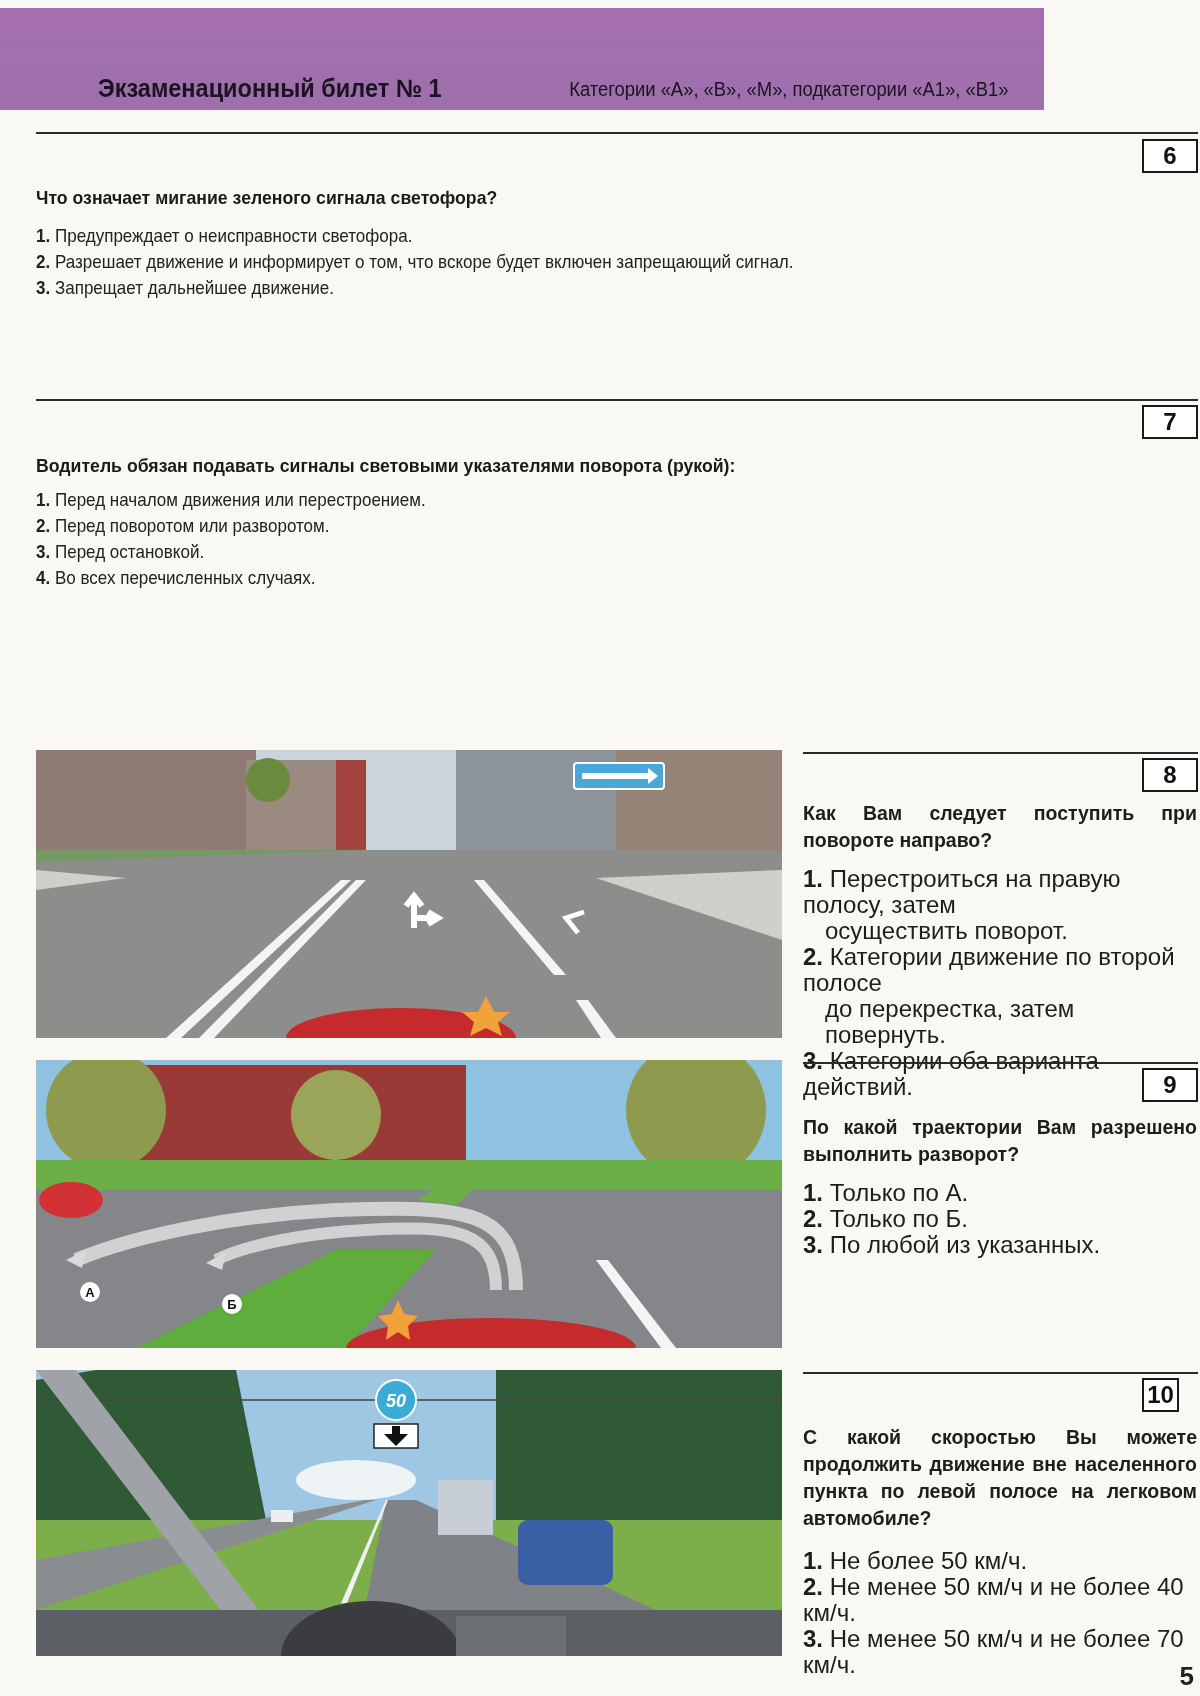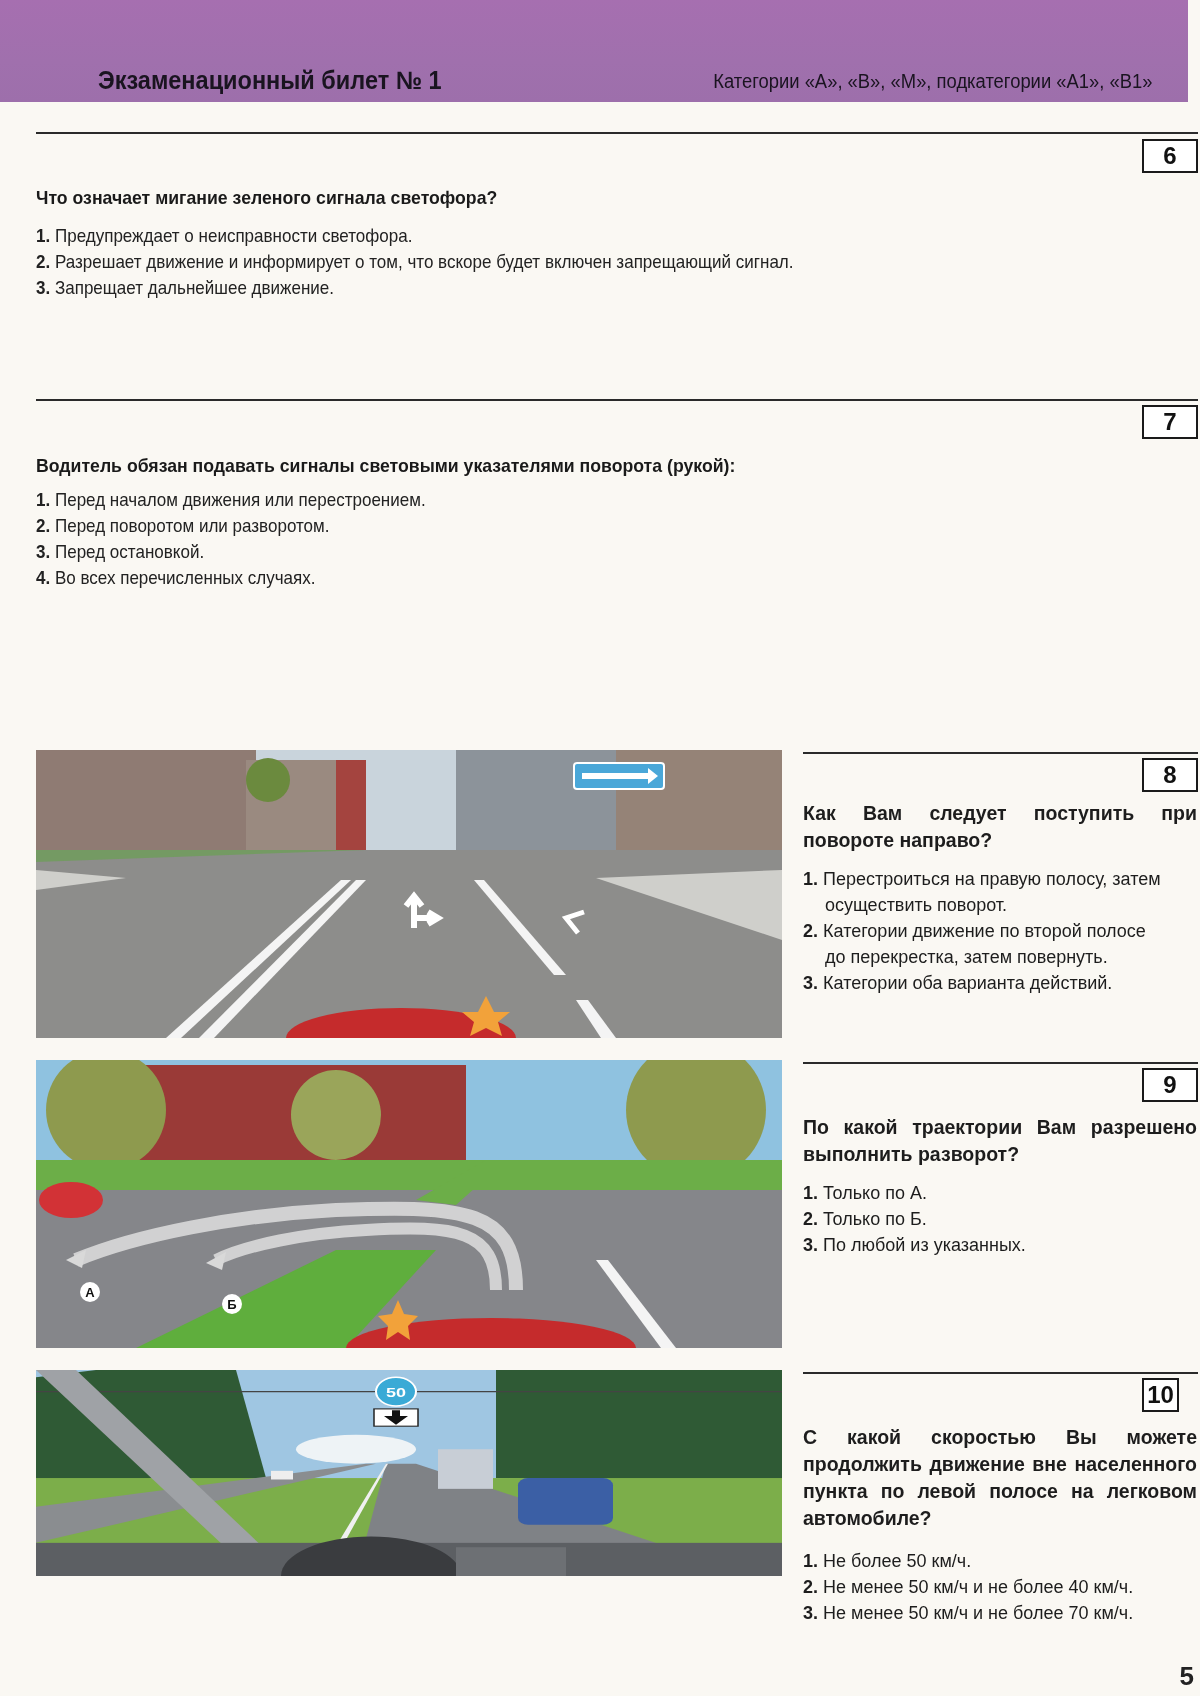--- a/index.html
+++ b/index.html
@@ -5,21 +5,21 @@
   * { box-sizing: border-box; margin: 0; padding: 0; }
   html, body { width: 1200px; height: 1696px; }
   body {
     background: #faf8f3;
     font-family: "Liberation Sans", sans-serif;
     color: #1d1d1d;
     position: relative;
     overflow: hidden;
   }
   .header {
-    position: absolute; left: 0; top: 0; width: 1188px; height: 102px;
+    position: absolute; left: 0; top: 8px; width: 1044px; height: 102px;
     background: linear-gradient(180deg, #a66fb0 0%, #a070ad 60%, #9d6fab 100%);
   }
   .header-title {
     position: absolute; left: 98px; top: 66px;
     font-weight: bold; font-size: 25px; color: #1a1420;
     transform: scaleX(0.94); transform-origin: left;
   }
   .header-cats {
     position: absolute; right: 36px; top: 70px;
     font-size: 20px; color: #1a1420;
@@ -32,21 +32,21 @@
     line-height: 30px; height: 34px; color: #111;
   }
   .q-text { position: absolute; font-weight: bold; font-size: 19px; color: #1a1a1a; }
   .q-text.narrow { transform: scaleX(0.93); transform-origin: left; }
   .answers { position: absolute; font-size: 18.5px; line-height: 26px; color: #222; }
   .answers.narrow { transform: scaleX(0.92); transform-origin: left; }
   .answers li { list-style: none; }
   .answers .n { font-weight: bold; }
   .q-right { position: absolute; left: 803px; width: 394px; }
   .q-right .q-title { font-weight: bold; font-size: 19.5px; line-height: 27px; text-align: justify; }
-  .q-right .ans { margin-top: 12px; font-size: 18px; line-height: 26px; }
+  .q-right .ans { margin-top: 12px; font-size: 24px; line-height: 26px; }
   .q-right .ans li { list-style: none; }
   .q-right .ans .n { font-weight: bold; }
   .q-right .ans .cont { display: block; padding-left: 22px; }
   .illus { position: absolute; left: 36px; width: 746px; overflow: hidden; }
   .illus svg { display: block; width: 100%; height: 100%; }
   .page-num { position: absolute; right: 6px; bottom: 4px; font-weight: bold; font-size: 26px; color: #222; }
 </style>
 </head>
 <body>
 
@@ -139,21 +139,21 @@
 <div class="num-box" style="left:1142px; top:1068px; width:56px;">9</div>
 <div class="q-right" style="top:1114px;">
   <div class="q-title">По какой траектории Вам разрешено выполнить разворот?</div>
   <ul class="ans">
     <li><span class="n">1.</span> <span>Только по А.</span></li>
     <li><span class="n">2.</span> <span>Только по Б.</span></li>
     <li><span class="n">3.</span> <span>По любой из указанных.</span></li>
   </ul>
 </div>
 
-<div class="illus" style="top:1370px; height:206px;">
+<div class="illus" style="top:1370px; height:286px;font-style:italic;">
   <svg viewBox="0 0 746 286" preserveAspectRatio="none">
     <rect x="0" y="0" width="746" height="150" fill="#9fc6e2"></rect>
     <ellipse cx="320" cy="110" rx="60" ry="20" fill="#eef3f6"></ellipse>
     <polygon points="0,10 60,0 200,0 230,150 0,170" fill="#2f5a35"></polygon>
     <polygon points="460,0 746,0 746,160 460,150" fill="#2f5a35"></polygon>
     <rect x="0" y="150" width="746" height="136" fill="#7cae4a"></rect>
     <polygon points="0,190 330,130 340,130 0,240" fill="#8a8d90"></polygon>
     <polygon points="320,286 350,130 380,130 720,286" fill="#7f8286"></polygon>
     <polygon points="350,130 352,130 290,286 282,286" fill="#f0f0f0"></polygon>
     <line x1="0" y1="30" x2="746" y2="30" stroke="#444" stroke-width="1.5"></line>

